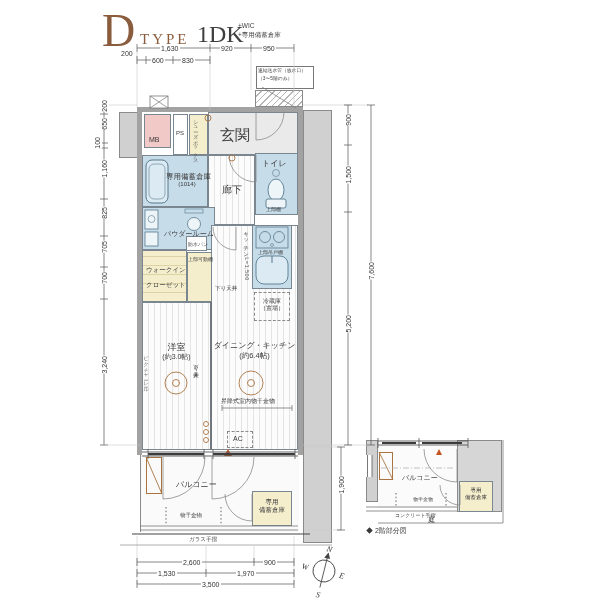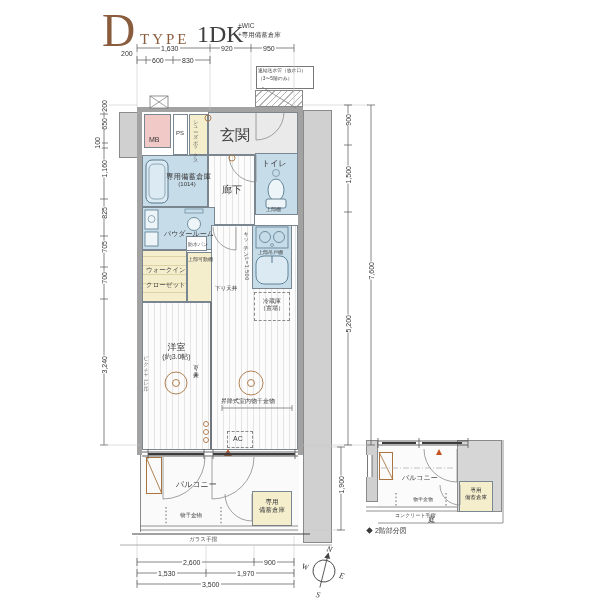--- a/index.html
+++ b/index.html
@@ -313,20 +313,24 @@
     <div>冷蔵庫</div>
     <div>（置場）</div>
   </div>
   <div class="lbl" style="left:215px;top:285px;font-size:5.5px;">下り天井</div>
   <div class="lbl vtxt" style="left:193px;top:360px;font-size:5.5px;height:30px;">下り天井</div>
   <div class="lbl vtxt" style="left:143px;top:352px;font-size:5px;height:46px;color:#555;">ピクチャーレール</div>
   <div class="lbl ctr" style="left:142px;top:342px;width:69px;">
     <div style="font-size:9px;">洋室</div>
     <div style="font-size:7px;">(約3.0帖)</div>
   </div>
+  <div class="lbl ctr" style="left:211px;top:341px;width:87px;">
+    <div style="font-size:8px;">ダイニング・キッチン</div>
+    <div style="font-size:7.5px;">(約6.4帖)</div>
+  </div>
   <div class="lbl" style="left:221px;top:398px;font-size:6px;">昇降式室内物干金物</div>
   <div class="lbl" style="left:233px;top:435px;font-size:7px;">AC</div>
   <div class="lbl" style="left:176px;top:480px;font-size:8px;">バルコニー</div>
   <div class="lbl" style="left:180px;top:512px;font-size:5.5px;">物干金物</div>
   <div class="lbl" style="left:189px;top:536px;font-size:5.5px;">ガラス手摺</div>
   <div class="lbl ctr" style="left:252px;top:498px;width:40px;font-size:6.5px;">
     <div>専用</div>
     <div>備蓄倉庫</div>
   </div>
 

